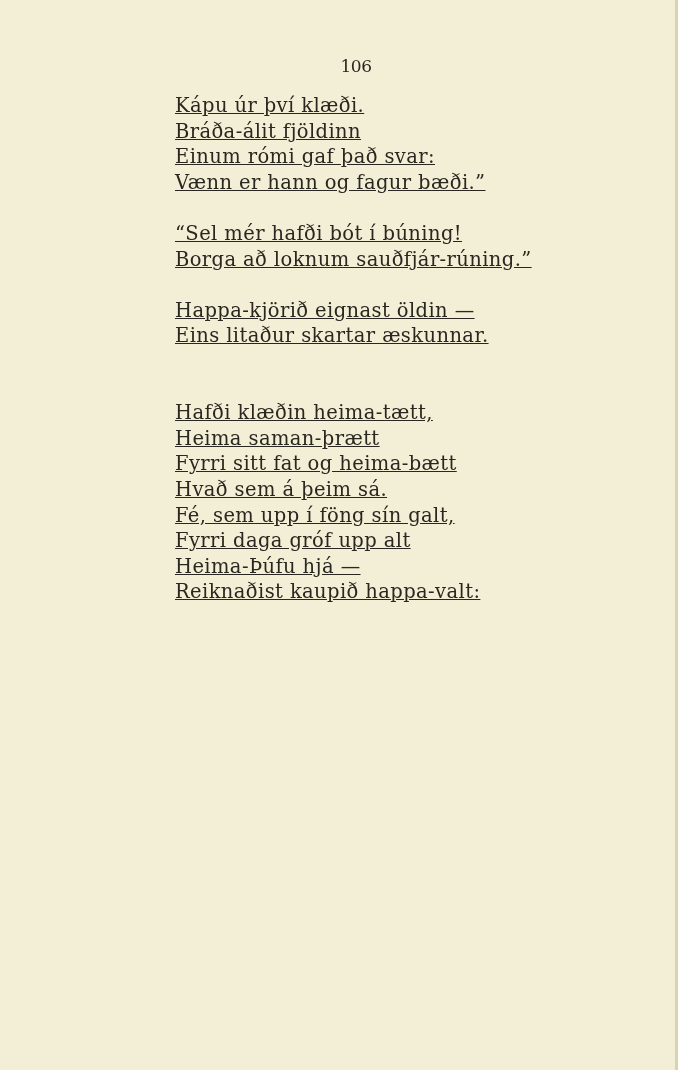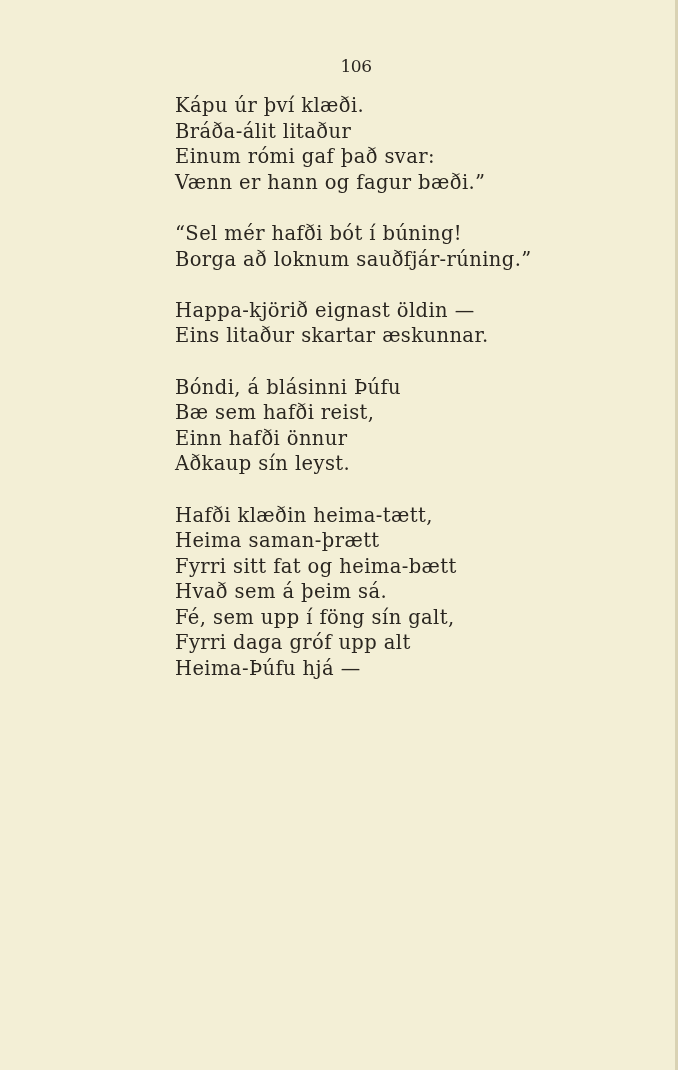--- a/index.html
+++ b/index.html
@@ -23,58 +23,54 @@
   }
   .poem {
     position: absolute; left: 175px; top: 93px;
   }
   .line {
     font-size: 19.5px;
     line-height: 25.6px;
     height: 25.6px;
     white-space: nowrap;
     letter-spacing: 0.4px;
+    text-decoration: underline;
   }
   .gap { height: 25.6px; }
 </style>
 </head>
 <body>
 
 <div class="edge"></div>
 
 <div class="page-number">106</div>
 
 <div class="poem">
   <div>
     <div class="line">Kápu úr því klæði.</div>
-    <div class="line">Bráða-álit litaður</div>
+    <div class="line">Bráða-álit fjöldinn</div>
     <div class="line">Einum rómi gaf það svar:</div>
     <div class="line">Vænn er hann og fagur bæði.”</div>
   </div>
   <div class="gap"></div>
   <div>
     <div class="line">“Sel mér hafði bót í búning!</div>
     <div class="line">Borga að loknum sauðfjár-rúning.”</div>
   </div>
   <div class="gap"></div>
   <div>
     <div class="line">Happa-kjörið eignast öldin —</div>
     <div class="line">Eins litaður skartar æskunnar.</div>
   </div>
   <div class="gap"></div>
-  <div>
-    <div class="line">Bóndi, á blásinni Þúfu</div>
-    <div class="line">Bæ sem hafði reist,</div>
-    <div class="line">Einn hafði önnur</div>
-    <div class="line">Aðkaup sín leyst.</div>
-  </div>
   <div class="gap"></div>
   <div>
     <div class="line">Hafði klæðin heima-tætt,</div>
     <div class="line">Heima saman-þrætt</div>
     <div class="line">Fyrri sitt fat og heima-bætt</div>
     <div class="line">Hvað sem á þeim sá.</div>
     <div class="line">Fé, sem upp í föng sín galt,</div>
     <div class="line">Fyrri daga gróf upp alt</div>
     <div class="line">Heima-Þúfu hjá —</div>
+    <div class="line">Reiknaðist kaupið happa-valt:</div>
   </div>
   <div class="gap"></div>
 </div>
 
 </body></html>

